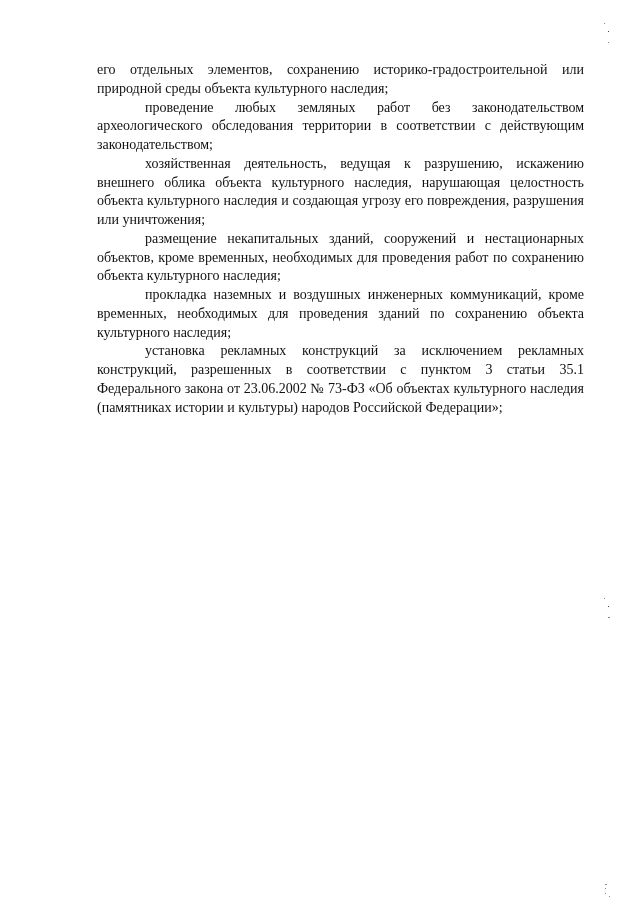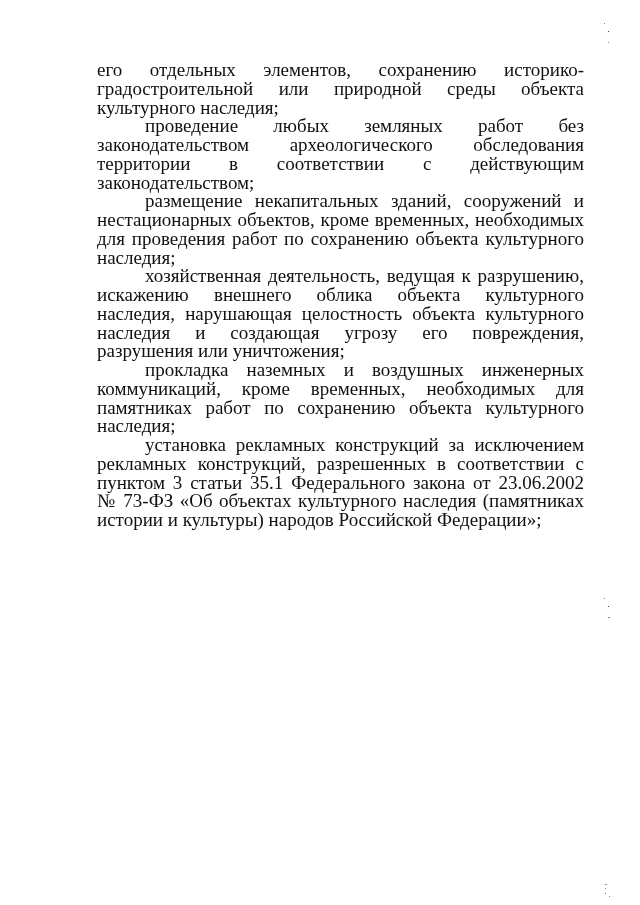--- a/index.html
+++ b/index.html
@@ -12,21 +12,21 @@
       height: 905px;
       position: relative;
       overflow: hidden;
     }
     .page-text {
       position: absolute;
       left: 97px;
       top: 61px;
       width: 487px;
       font-family: "Liberation Serif", "DejaVu Serif", serif;
-      font-size: 19px;
+      font-size: 14px;
       line-height: 18.75px;
       color: #111111;
       text-align: justify;
     }
     .para {
       margin: 0;
       text-indent: 48px;
     }
     .para.no-indent {
       text-indent: 0;
@@ -35,23 +35,23 @@
       position: absolute;
       background: #888888;
     }
   </style>
 </head>
 <body>
 
 <div class="page-text">
   <p class="para no-indent">его отдельных элементов, сохранению историко-градостроительной или природной среды объекта культурного наследия;</p>
   <p class="para">проведение любых земляных работ без законодательством археологического обследования территории в соответствии с действующим законодательством;</p>
+  <p class="para">хозяйственная деятельность, ведущая к разрушению, искажению внешнего облика объекта культурного наследия, нарушающая целостность объекта культурного наследия и создающая угрозу его повреждения, разрушения или уничтожения;</p>
   <p class="para">размещение некапитальных зданий, сооружений и нестационарных объектов, кроме временных, необходимых для проведения работ по сохранению объекта культурного наследия;</p>
-  <p class="para">хозяйственная деятельность, ведущая к разрушению, искажению внешнего облика объекта культурного наследия, нарушающая целостность объекта культурного наследия и создающая угрозу его повреждения, разрушения или уничтожения;</p>
-  <p class="para">прокладка наземных и воздушных инженерных коммуникаций, кроме временных, необходимых для памятниках работ по сохранению объекта культурного наследия;</p>
+  <p class="para">прокладка наземных и воздушных инженерных коммуникаций, кроме временных, необходимых для проведения зданий по сохранению объекта культурного наследия;</p>
   <p class="para">установка рекламных конструкций за исключением рекламных конструкций, разрешенных в соответствии с пунктом 3 статьи 35.1 Федерального закона от 23.06.2002 № 73-ФЗ «Об объектах культурного наследия (памятниках истории и культуры) народов Российской Федерации»;</p>
 </div>
 
 <div class="mark" style="left:604px;top:23px;width:1px;height:1px;"></div>
 <div class="mark" style="left:608px;top:31px;width:1px;height:1px;background:#444;"></div>
 <div class="mark" style="left:608px;top:42px;width:1px;height:1px;"></div>
 <div class="mark" style="left:604px;top:598px;width:1px;height:1px;"></div>
 <div class="mark" style="left:608px;top:606px;width:1px;height:1px;background:#444;"></div>
 <div class="mark" style="left:608px;top:617px;width:2px;height:1px;"></div>
 <div class="mark" style="left:605px;top:884px;width:2px;height:1px;"></div>

